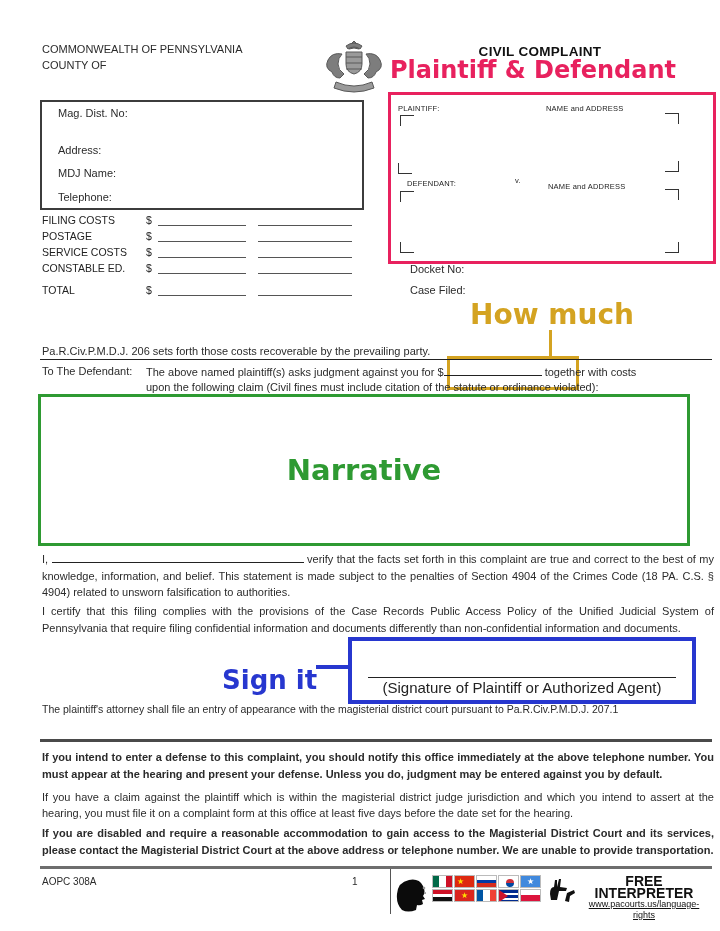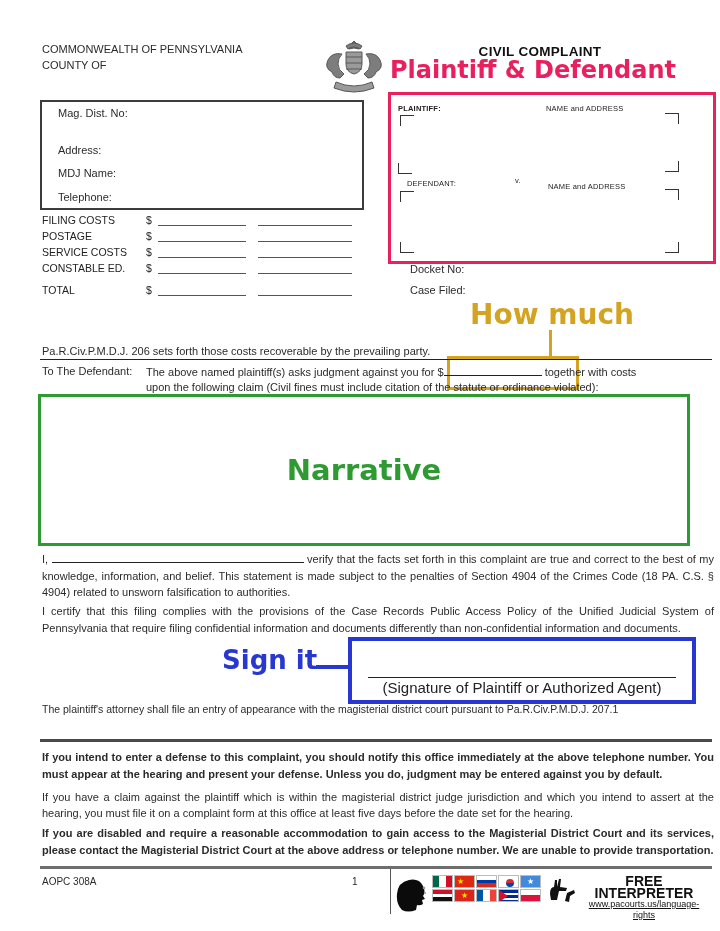--- a/index.html
+++ b/index.html
@@ -94,21 +94,21 @@
   <div class="abs annot annot-pd" style="left:378px;top:56px;width:310px;">Plaintiff &amp; Defendant</div>
 
   <div class="abs court-box" style="left:40px;top:100px;">
     <span style="top:5px;">Mag. Dist. No:</span>
     <span style="top:23px;margin-top:42px;">MDJ Name:</span>
     <span style="top:42px;">Address:</span>
     <span style="bottom:5px;">Telephone:</span>
   </div>
 
   <div class="abs party-box" style="left:388px;top:92px;">
-    <span class="pb-lab" style="left:7px;top:9px;font-weight:bold;">PLAINTIFF:</span>
+    <span class="pb-lab" style="left:7px;top:9px;">PLAINTIFF:</span>
     <span class="pb-lab" style="left:155px;top:9px;">NAME and ADDRESS</span>
     <div class="crn tl" style="left:9px;top:20px;"></div>
     <div class="crn tr" style="left:274px;top:18px;"></div>
     <div class="abs" style="left:22px;top:28px;width:250px;height:44px;"></div>
     <div class="crn bl" style="left:7px;top:68px;"></div>
     <div class="crn br" style="left:274px;top:66px;"></div>
 
     <span class="pb-lab" style="left:16px;top:84px;">DEFENDANT:</span>
     <span class="pb-lab" style="left:124px;top:81px;">v.</span>
     <span class="pb-lab" style="left:157px;top:87px;">NAME and ADDRESS</span>
@@ -179,21 +179,21 @@
   </div>
 
   <div class="abs t11 just" style="left:42px;top:551px;width:672px;line-height:16.5px;">
     <span>I,</span>
     <span class="uline" style="width:252px;"></span>
     <span>verify that the facts set forth in this complaint are true and correct to the best of my knowledge, information, and belief.  This statement is made subject to the penalties of Section 4904 of the Crimes Code (18 PA. C.S. § 4904) related to unsworn falsification to authorities.</span>
   </div>
 
   <div class="abs t11 just" style="left:42px;top:603px;width:672px;line-height:16.5px;">I certify that this filing complies with the provisions of the Case Records Public Access Policy of the Unified Judicial System of Pennsylvania that require filing confidential information and documents differently than non-confidential information and documents.</div>
 
-  <div class="abs annot sign-it" style="left:222px;top:645px;text-align:right;">Sign it</div>
+  <div class="abs annot sign-it" style="left:222px;top:665px;text-align:right;">Sign it</div>
   <div class="abs sign-stem" style="left:316px;top:665px;"></div>
   <div class="abs blue-box" style="left:348px;top:637px;">
     <div class="sig-line"></div>
     <div class="sig-caption">(Signature of Plaintiff or Authorized Agent)</div>
   </div>
 
   <div class="abs t10" style="left:42px;top:702px;width:672px;">The plaintiff's attorney shall file an entry of appearance with the magisterial district court pursuant to Pa.R.Civ.P.M.D.J. 207.1</div>
 
   <div class="abs hrule-thick" style="left:40px;top:739px;width:672px;"></div>
 

